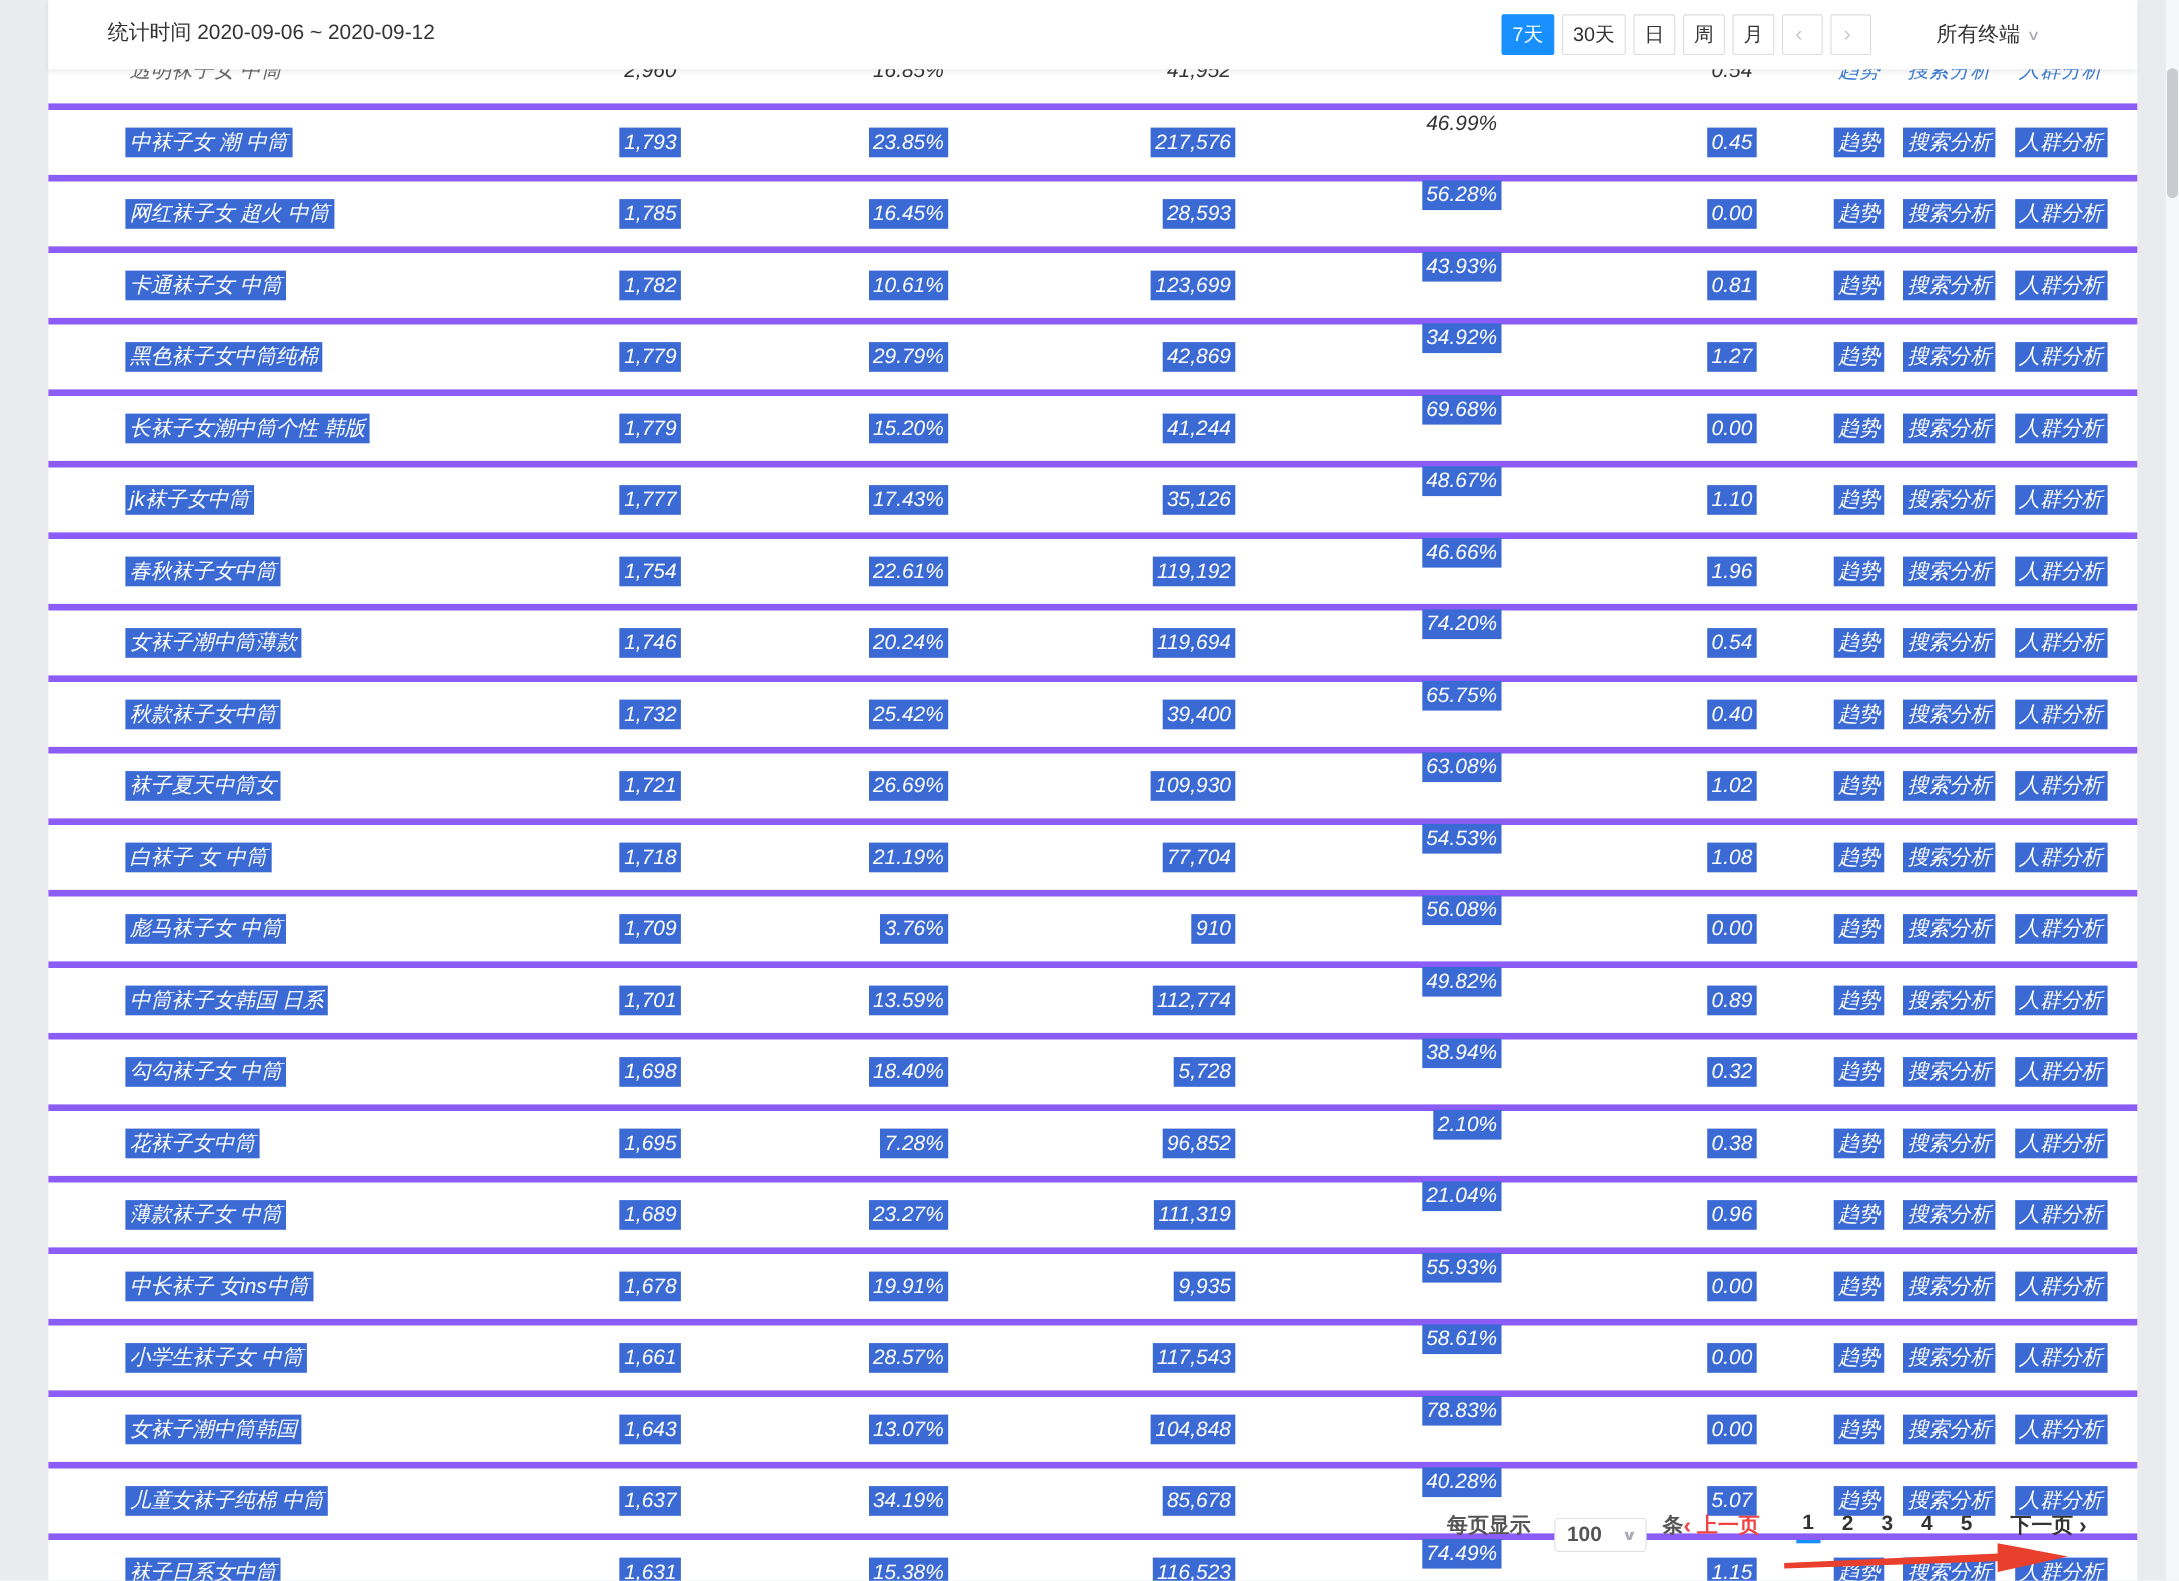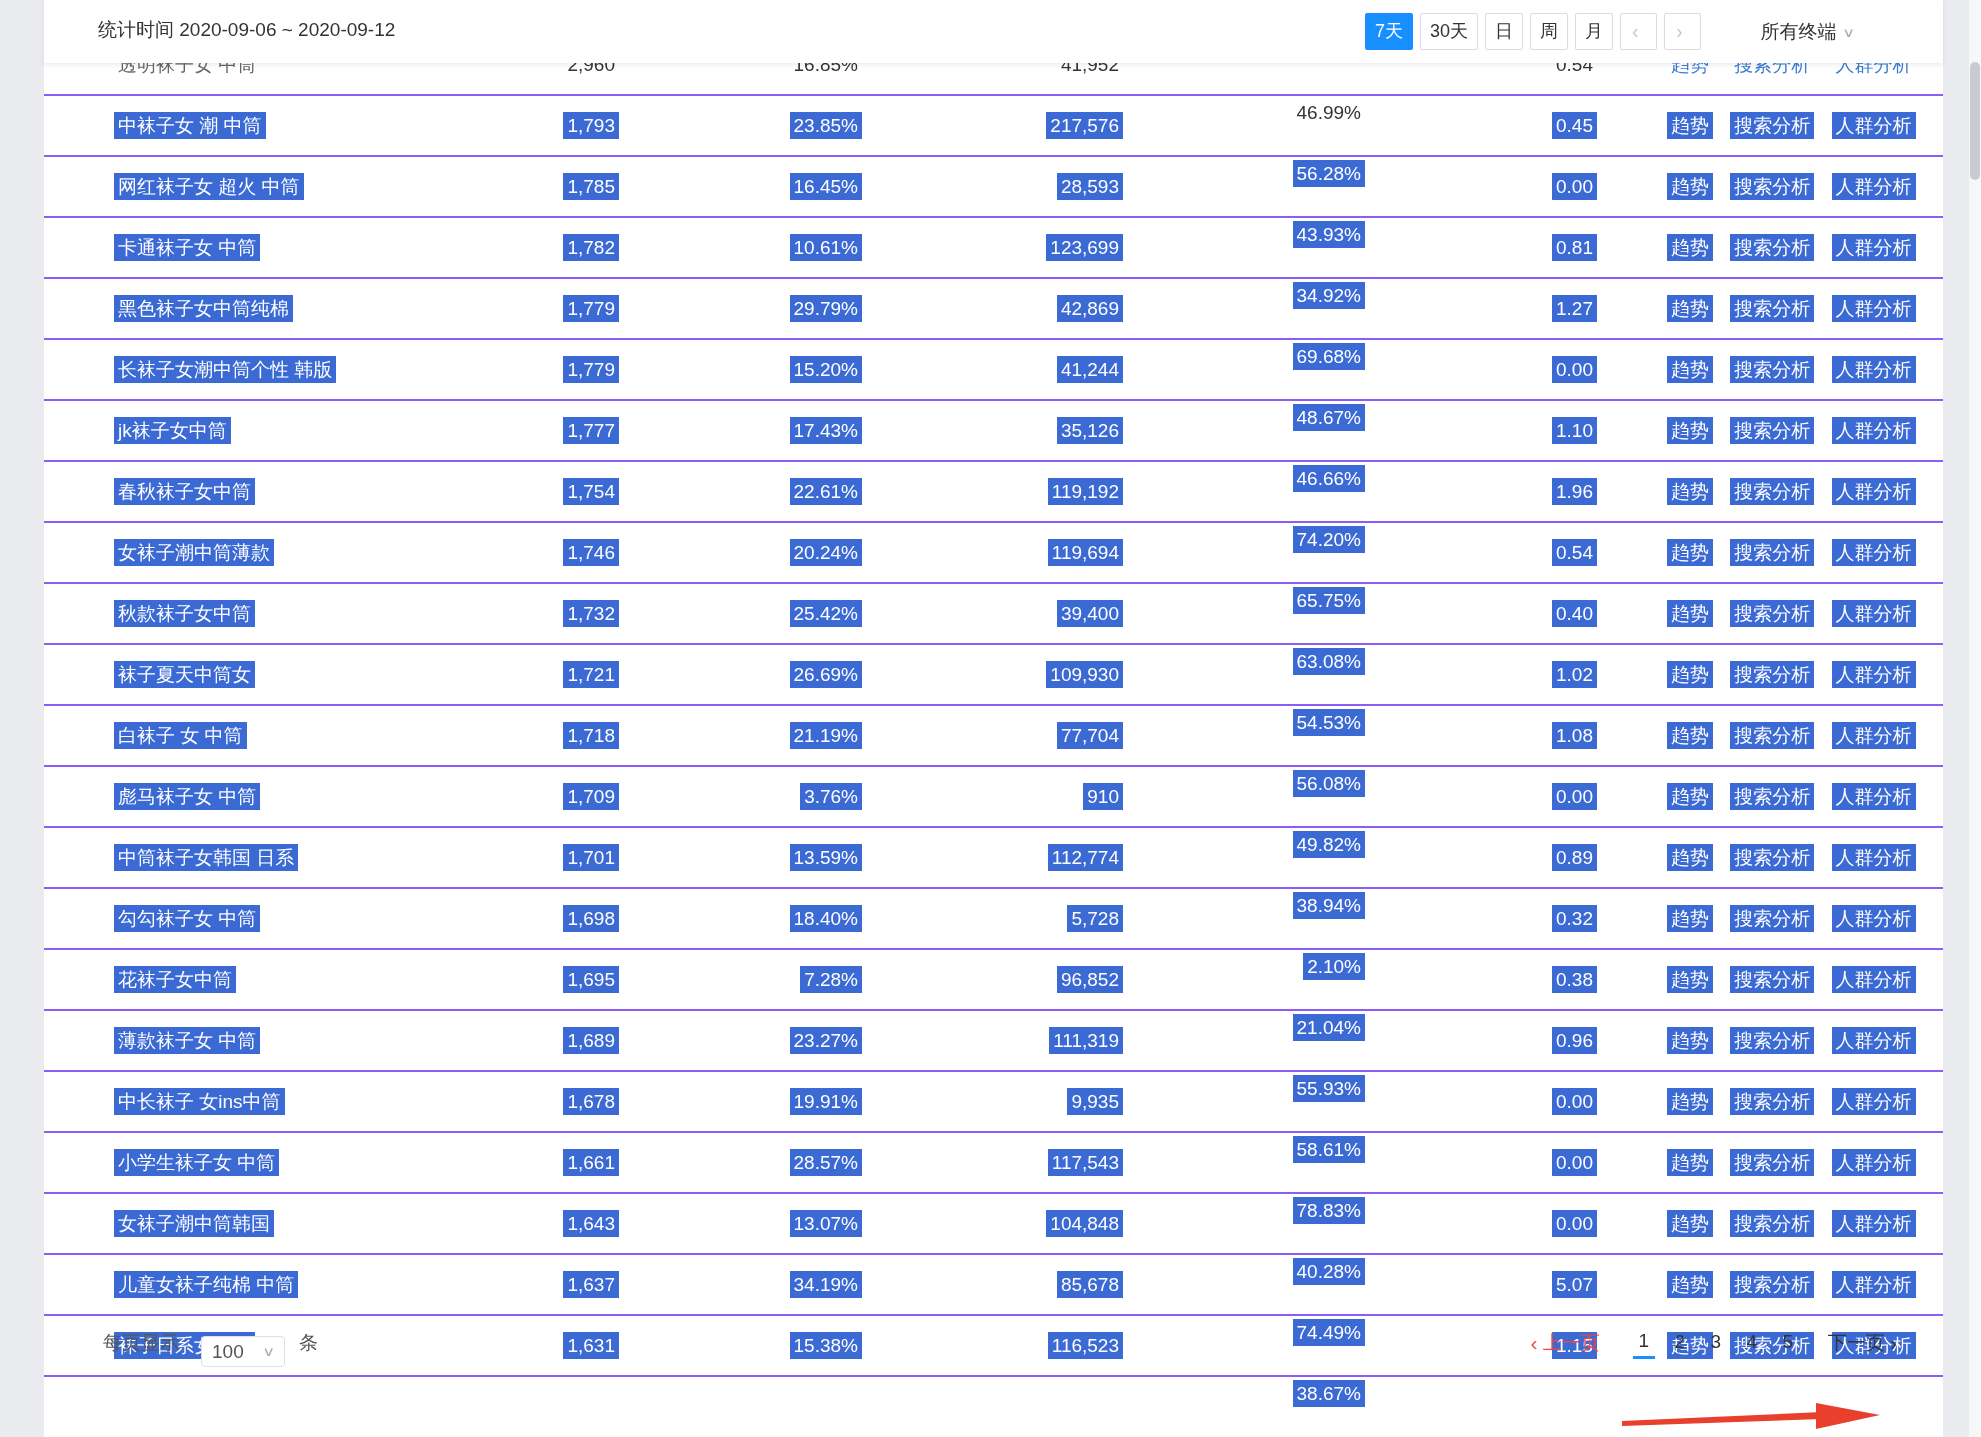--- a/index.html
+++ b/index.html
@@ -34,39 +34,39 @@
   .rbtn.active{background:#188fff;border-color:#188fff;color:#fff;}
   .rbtn.arrow{color:#c9c9c9;font-size:20px;padding:0 11px;}
   .terminal{
     position:absolute;right:89px;top:13px;height:37px;line-height:37px;
     font-size:19px;color:#333;cursor:pointer;white-space:nowrap;
   }
   .chev{color:#a9adb3;font-size:13px;display:inline-block;
     transform:scale(1.35,1);margin-left:8px;vertical-align:1px;}
   
   .table-area{position:absolute;left:0;top:35px;right:0;}
-  .trow{position:relative;height:59px;border-bottom:2px solid #8b5cf6;}
+  .trow{position:relative;height:59px;border-bottom:6px solid #8b5cf6;font-style:italic;}
   .cell{position:absolute;top:50%;transform:translateY(-50%);white-space:nowrap;font-size:19px;}
   .kw{left:70px;}
   .num{left:0;text-align:right;}
   .n1{width:575px;}.n2{width:818px;}.n3{width:1079px;}.n4{width:1321px;margin-top:48px;}.n5{width:1534px;padding-left:19px;}
   .links{left:1623px;}
   .hl{
     background:#3b6ad5;color:#fff;padding:3px 4px;line-height:26px;
   }
   .links .hl{margin-right:12px;cursor:pointer;}
   
   .trow.plain .hl{background:transparent;color:#333;}
   .trow.plain .kw .hl{color:#666;}
   .trow.plain .links .hl{color:#3a7bd5;}
   
   .pagination{
-    position:absolute;left:0;right:0;top:1312px;height:62px;
-    display:flex;align-items:center;justify-content:space-between;
-    padding:0 46px 0 59px;box-sizing:border-box;font-size:19px;
+    position:absolute;left:0;right:0;top:1356px;height:62px;
+    display:flex;align-items:center;justify-content:flex-end;
+    padding:0 46px 0 59px;box-sizing:border-box;font-size:19px;font-weight:bold;
   }
   .per-page{display:flex;align-items:center;color:#555;}
   .select{
     box-sizing:border-box;width:84px;height:31px;margin:16px 14px 0 22px;
     border:1px solid #dcdfe6;border-radius:4px;line-height:29px;
     padding:0 10px;color:#555;cursor:pointer;display:flex;
     justify-content:space-between;align-items:center;background:#fff;
   }
   .select .chev{margin-left:4px;}
   .pager{display:flex;align-items:center;color:#333;}

